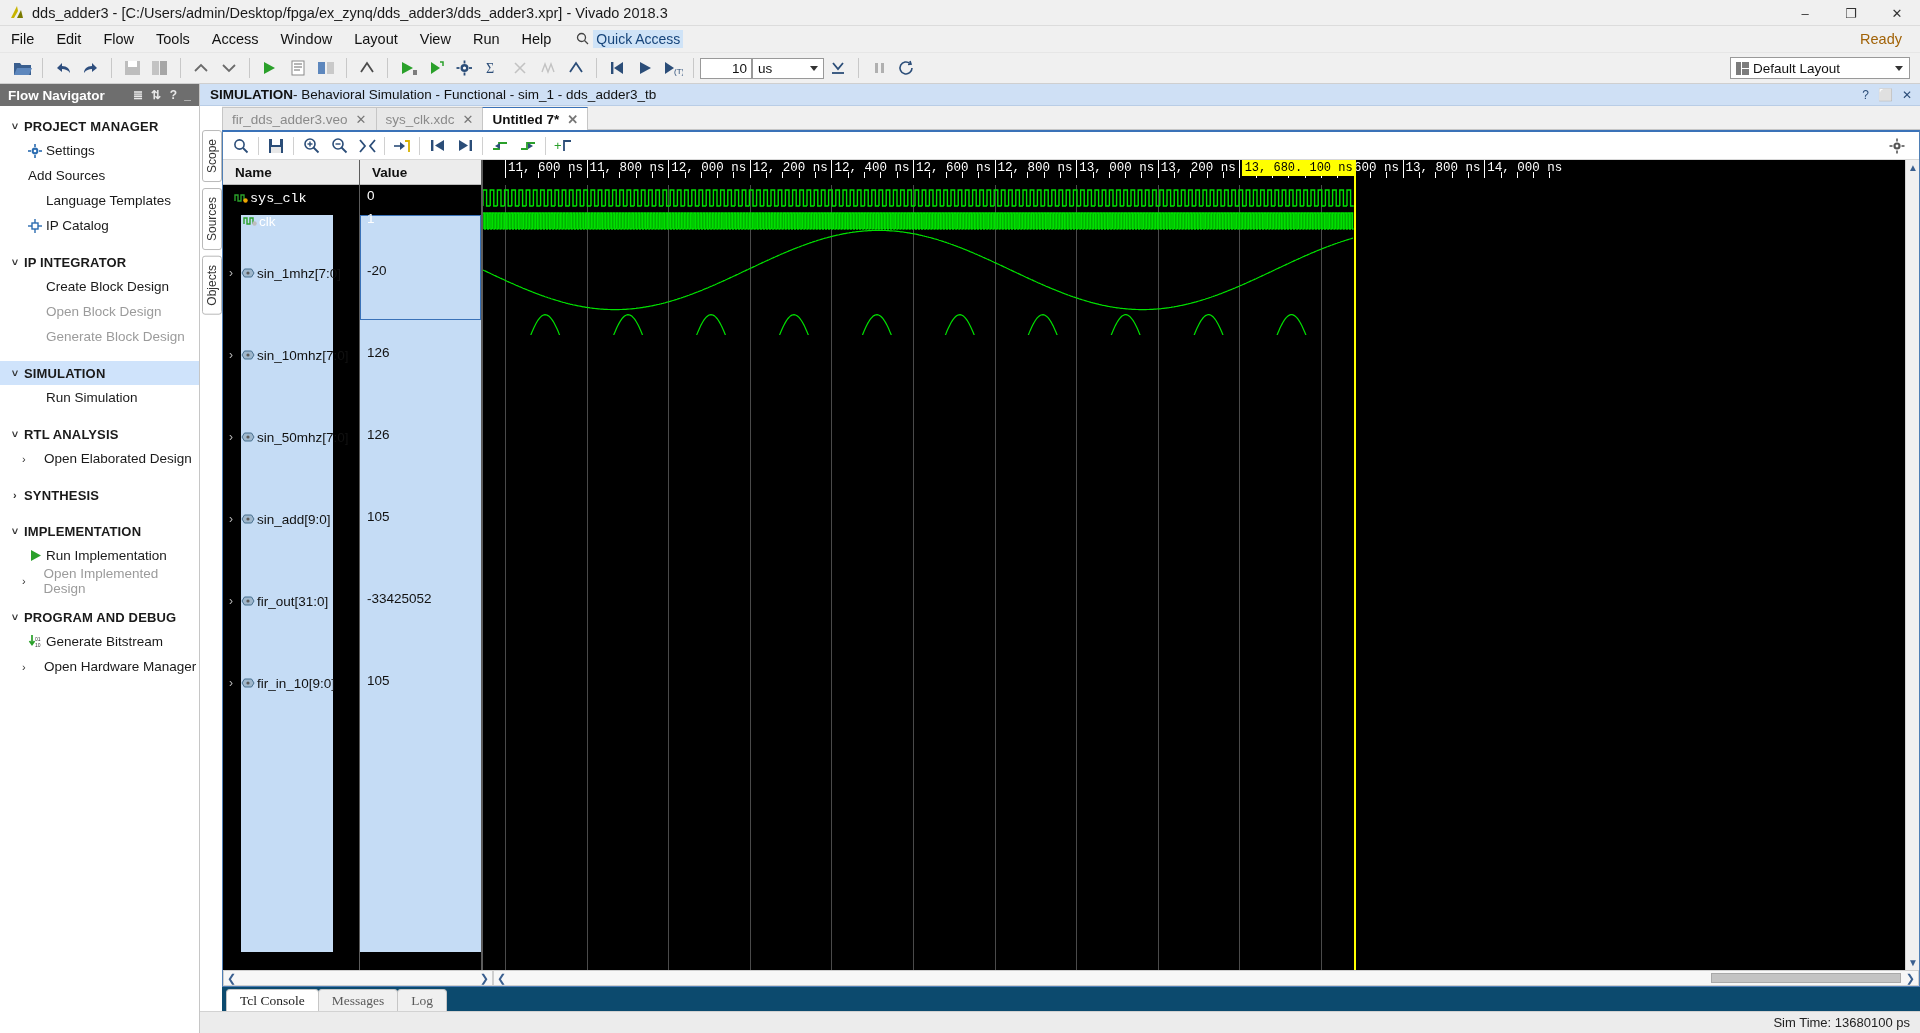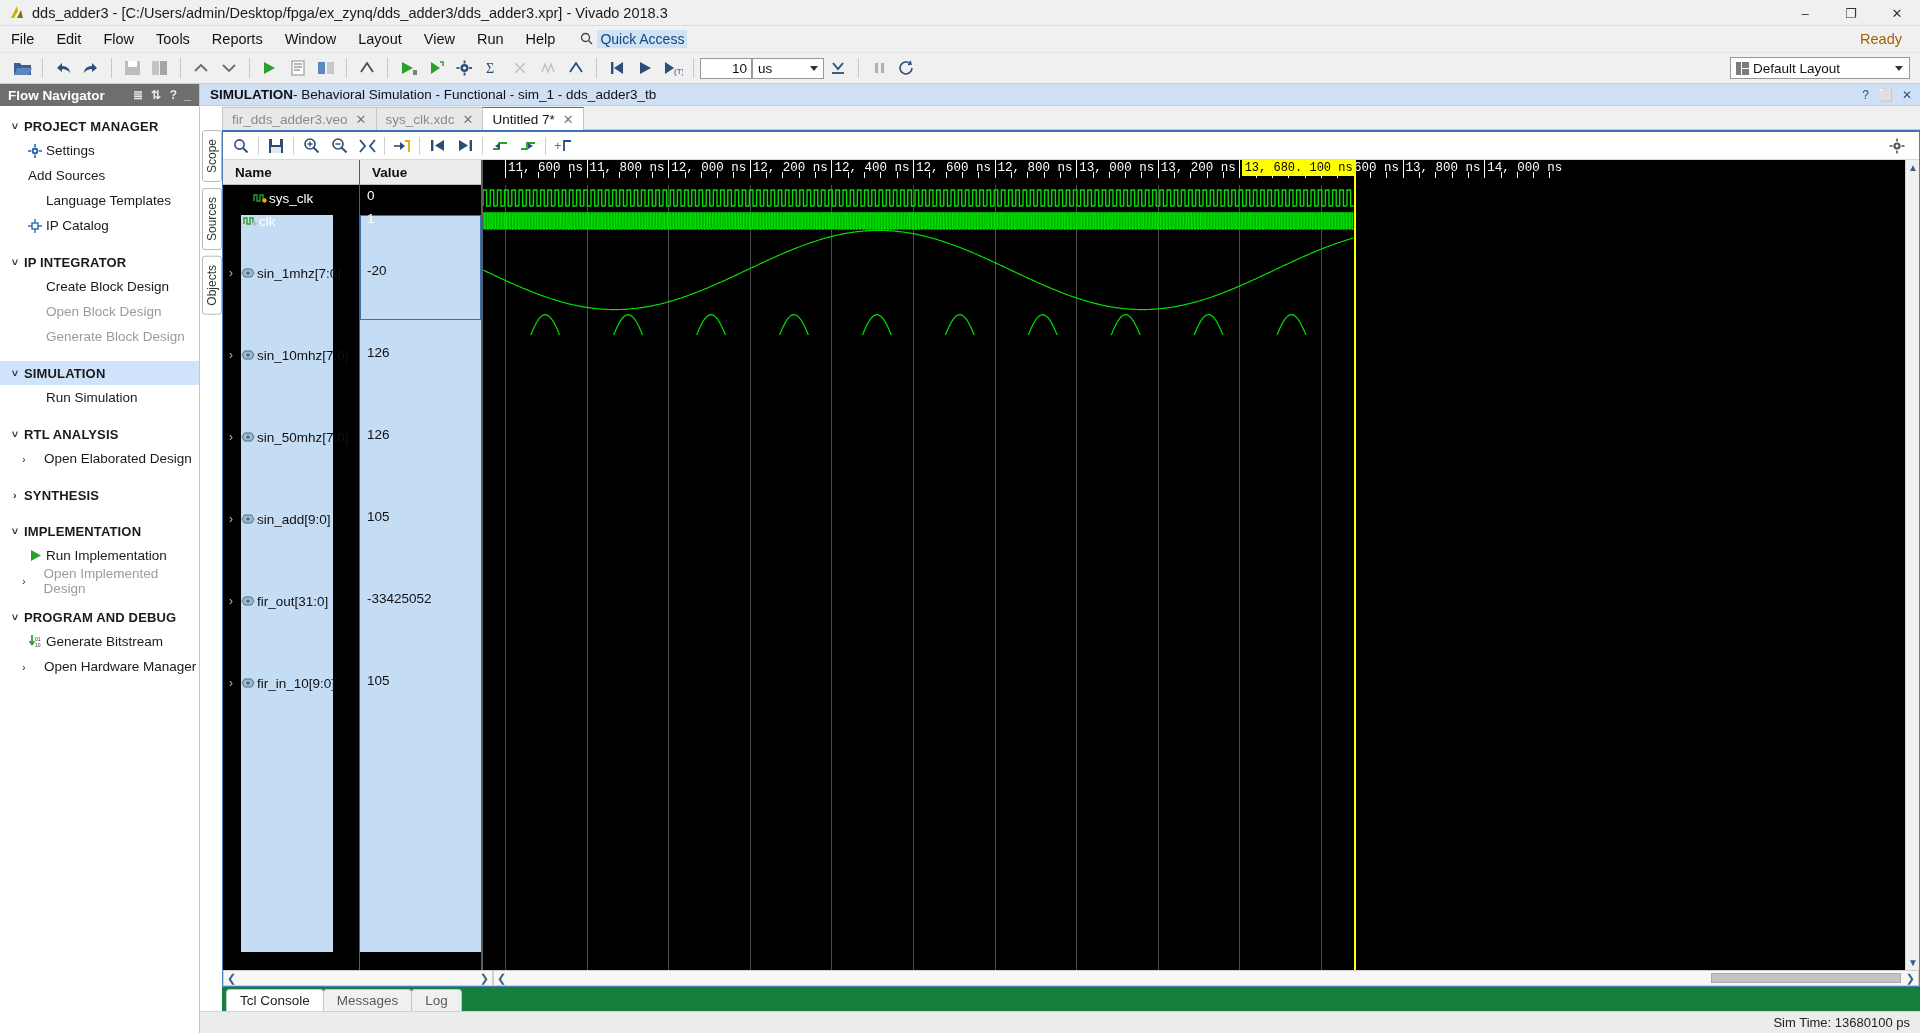--- a/index.html
+++ b/index.html
@@ -101,21 +101,21 @@
 
   .editor{ flex:1; display:flex; flex-direction:column; min-width:0;justify-content:space-between; }
 
   
   .ftabs{ height:24px; background:#f0f0f0; display:flex; align-items:flex-end; }
   .ftab{
     height:23px; display:flex;align-items:center;gap:8px; padding:0 9px;
     background:#e8e8e8; border:1px solid #c6c6c6; border-bottom:none; font-size:13.5px;color:#8a8a8a;
     margin-right:-1px;
   }
-  .ftab.active{ background:#fff; color:#111; font-weight:normal; border-color:#3a72b8 #c6c6c6 #fff #c6c6c6;}
+  .ftab.active{ background:#fff; color:#111; font-weight:bold; border-color:#3a72b8 #c6c6c6 #fff #c6c6c6;}
   .ftab .x{ font-size:13px; color:#777;}
   .ftabs .fill{flex:1;border-bottom:1px solid #c6c6c6;}
 
   
   .wavewin{ flex:1; border:1px solid #4f7fb5; border-top:2px solid #3a72b8; display:flex;flex-direction:column;min-height:0;background:#fff;}
   .wavetoolbar{ height:28px; background:#fff; display:flex;align-items:center; padding-left:4px; position:relative; border-bottom:1px solid #d8d8d8;}
   .wbtn{ width:28px;height:26px;display:flex;align-items:center;justify-content:center;}
   .wsep{width:1px;height:18px;background:#d0d0d0;margin:0 3px;}
   .wavetoolbar .gear{position:absolute;right:8px;}
 
@@ -146,21 +146,21 @@
   .markerlbl{position:absolute;top:0;background:#ffff00;color:#000;font-size:12px;
     font-family:"Liberation Mono",monospace;padding:1px 3px;white-space:nowrap;transform:translateX(-100%);}
   .darkpast{position:absolute;top:25px;bottom:0;background:#000;}
 
   
   .hscrolls{height:16px;display:flex;background:#f0f0f0;align-items:center;}
   .sbpart{height:16px;border:1px solid #cfcfcf;background:#f7f7f7;display:flex;align-items:center;justify-content:space-between;}
   .sbarrow{font-size:11px;color:#3a5f8f;padding:0 3px;}
   .sbthumb{height:10px;background:#c3c3c3;border:1px solid #a9a9a9;}
 
-  .btabs{height:24px;background:#15803d;display:flex;align-items:flex-end;padding-left:4px;}
+  .btabs{height:24px;background:#0c4a6e;display:flex;align-items:flex-end;padding-left:4px;font-family:Liberation Serif, serif;}
   .btab{
     height:22px;padding:0 13px;display:flex;align-items:center;font-size:13.5px;color:#5b5b5b;
     border:1px solid #c6c6c6;border-bottom:none;background:#f0f0f0;border-radius:4px 4px 0 0;margin-right:-1px;
   }
   .btab.act{background:#fff;color:#222;}
 
   .statusbar{
     height:22px;background:#ececec;border-top:1px solid #d2d2d2;display:flex;align-items:center;
     justify-content:flex-end;padding-right:10px;font-size:13px;color:#222;
   }
@@ -183,21 +183,21 @@
     <div class="winbtn">❐</div>
     <div class="winbtn close">✕</div>
   </div>
 </div>
 
 <div class="menubar">
   <div class="menuitem">File</div>
   <div class="menuitem">Edit</div>
   <div class="menuitem">Flow</div>
   <div class="menuitem">Tools</div>
-  <div class="menuitem">Reports</div>
+  <div class="menuitem">Access</div>
   <div class="menuitem">Window</div>
   <div class="menuitem">Layout</div>
   <div class="menuitem">View</div>
   <div class="menuitem">Run</div>
   <div class="menuitem">Help</div>
   <div class="qaccess">
     <span>
       <svg width="13" height="13" viewBox="0 0 13 13">
           <circle cx="5.5" cy="5.5" r="4" stroke="#444" fill="none" stroke-width="1.3"></circle>
           <line x1="8.5" y1="8.5" x2="12" y2="12" stroke="#444" stroke-width="1.3"></line>
@@ -640,21 +640,21 @@
             </div>
           </div>
 
           <div class="wavebody">
 
             <div class="namecol">
               <div class="colhead">Name</div>
               <div class="colbodyName">
                 <div class="selblock" style="left:18px;right:26px;top:30px;bottom:18px;"></div>
 
-                <div class="rowName" style="top:2px;height:22px;padding-left:28px;">
+                <div class="rowName" style="top:2px;height:22px;padding-left:9px;font-family:Liberation Mono, monospace;">
                   <span class="sigico">
                     <svg width="14" height="12" viewBox="0 0 14 12">
                         <path d="M1 9 v-6 h3 v6 h3 v-6 h3 v6" stroke="#2aa02a" stroke-width="1.4" fill="none"></path>
                         <circle cx="11.5" cy="8.5" r="2.2" fill="#f0a500"></circle>
                       </svg>
                   </span>
                   <span>sys_clk</span>
                 </div>
 
                 <div class="rowName" style="top:25px;height:22px;padding-left:18px;">

